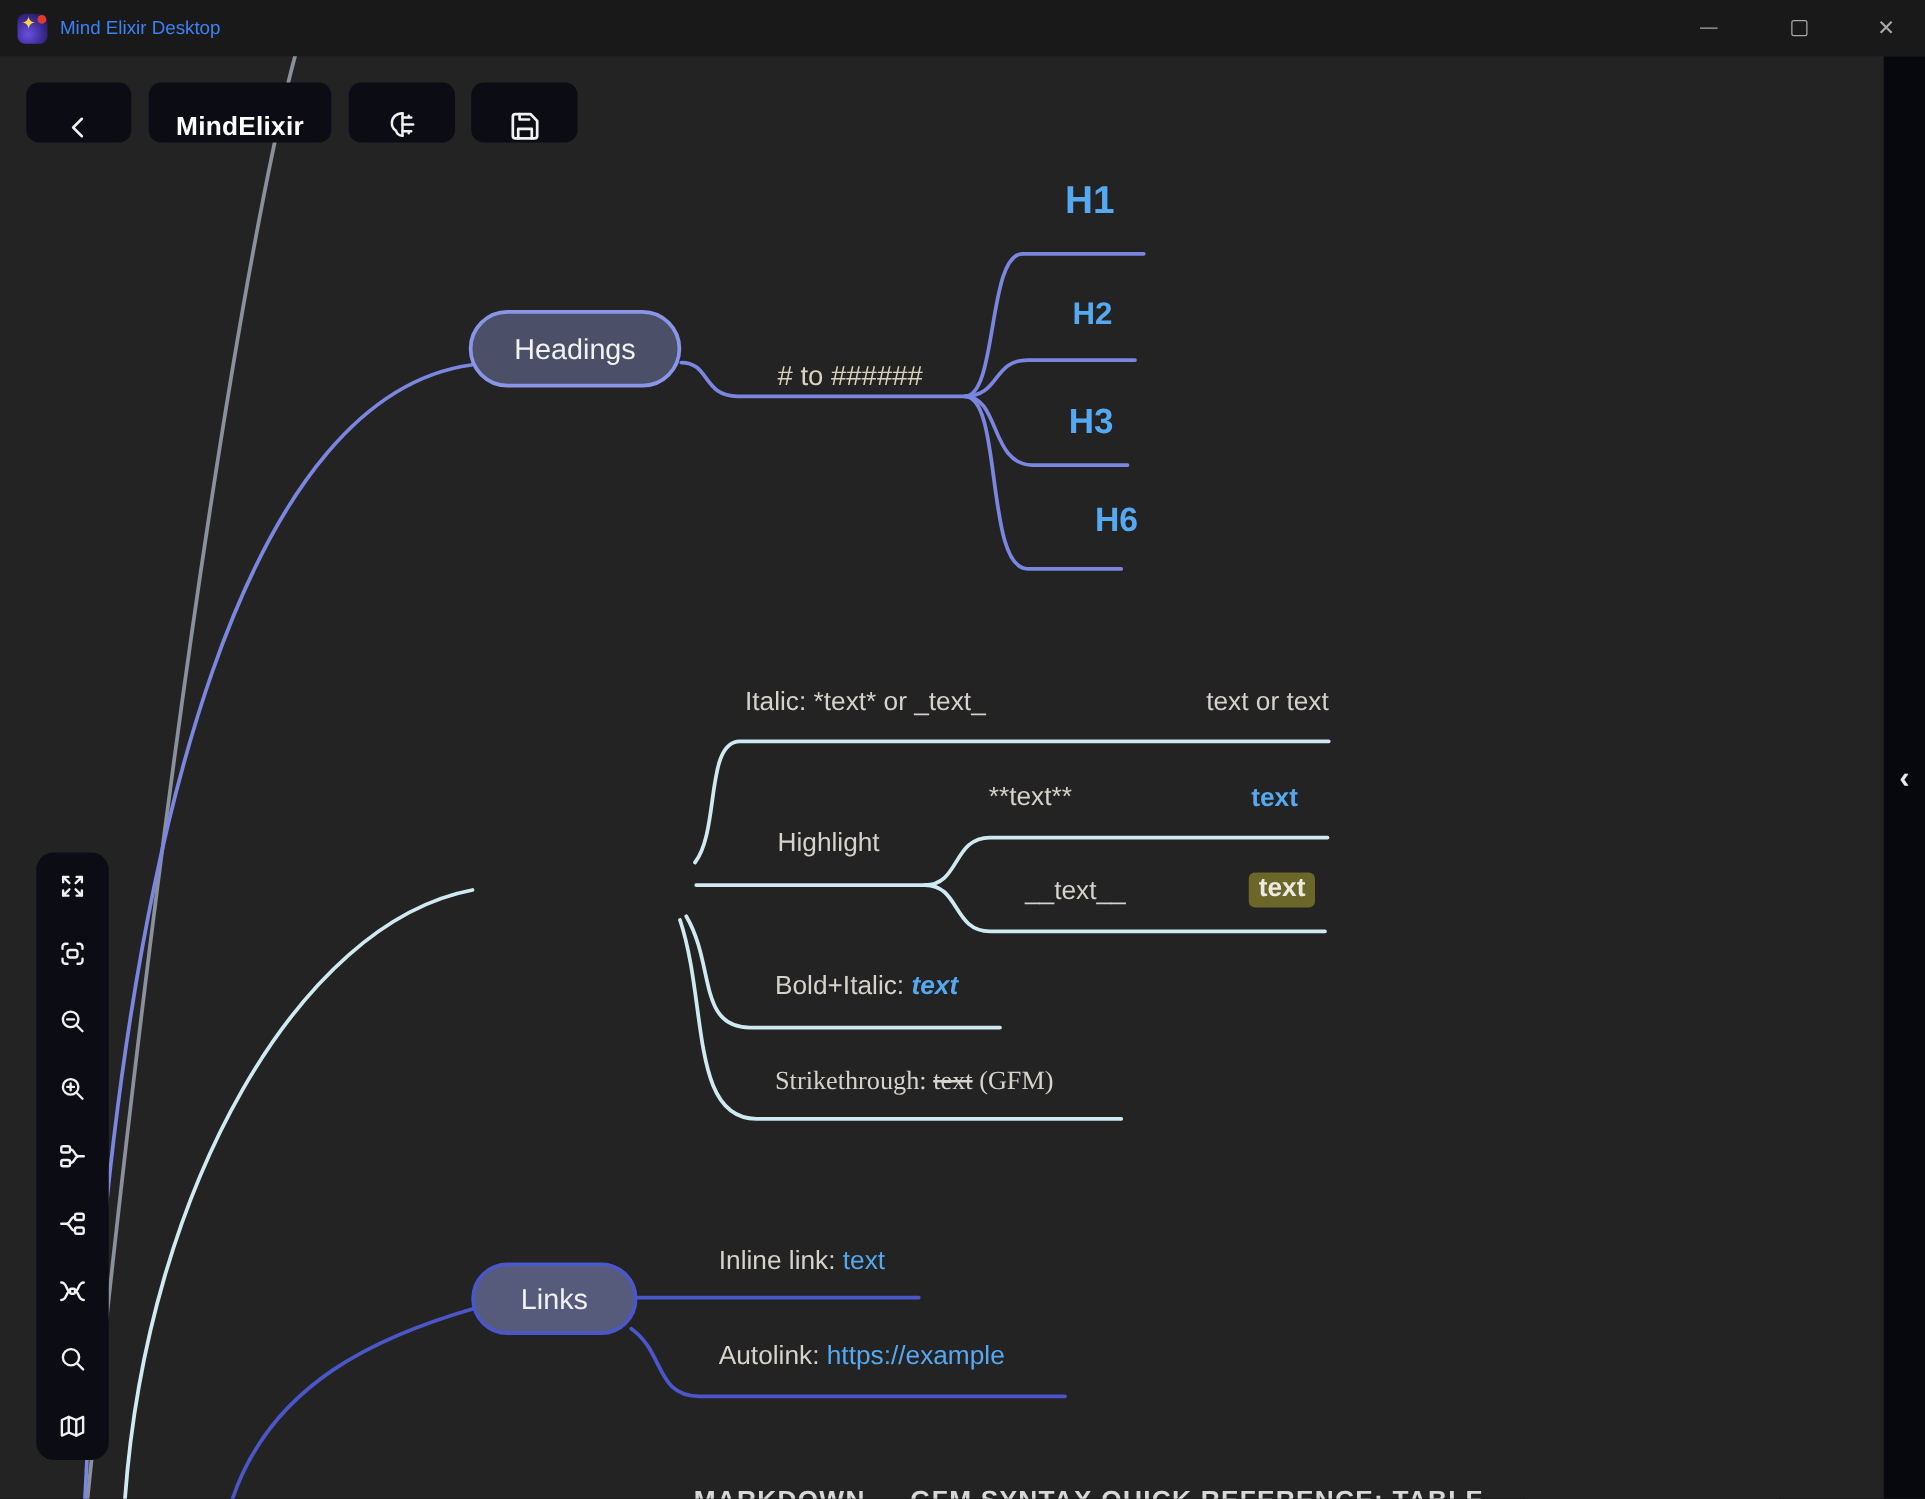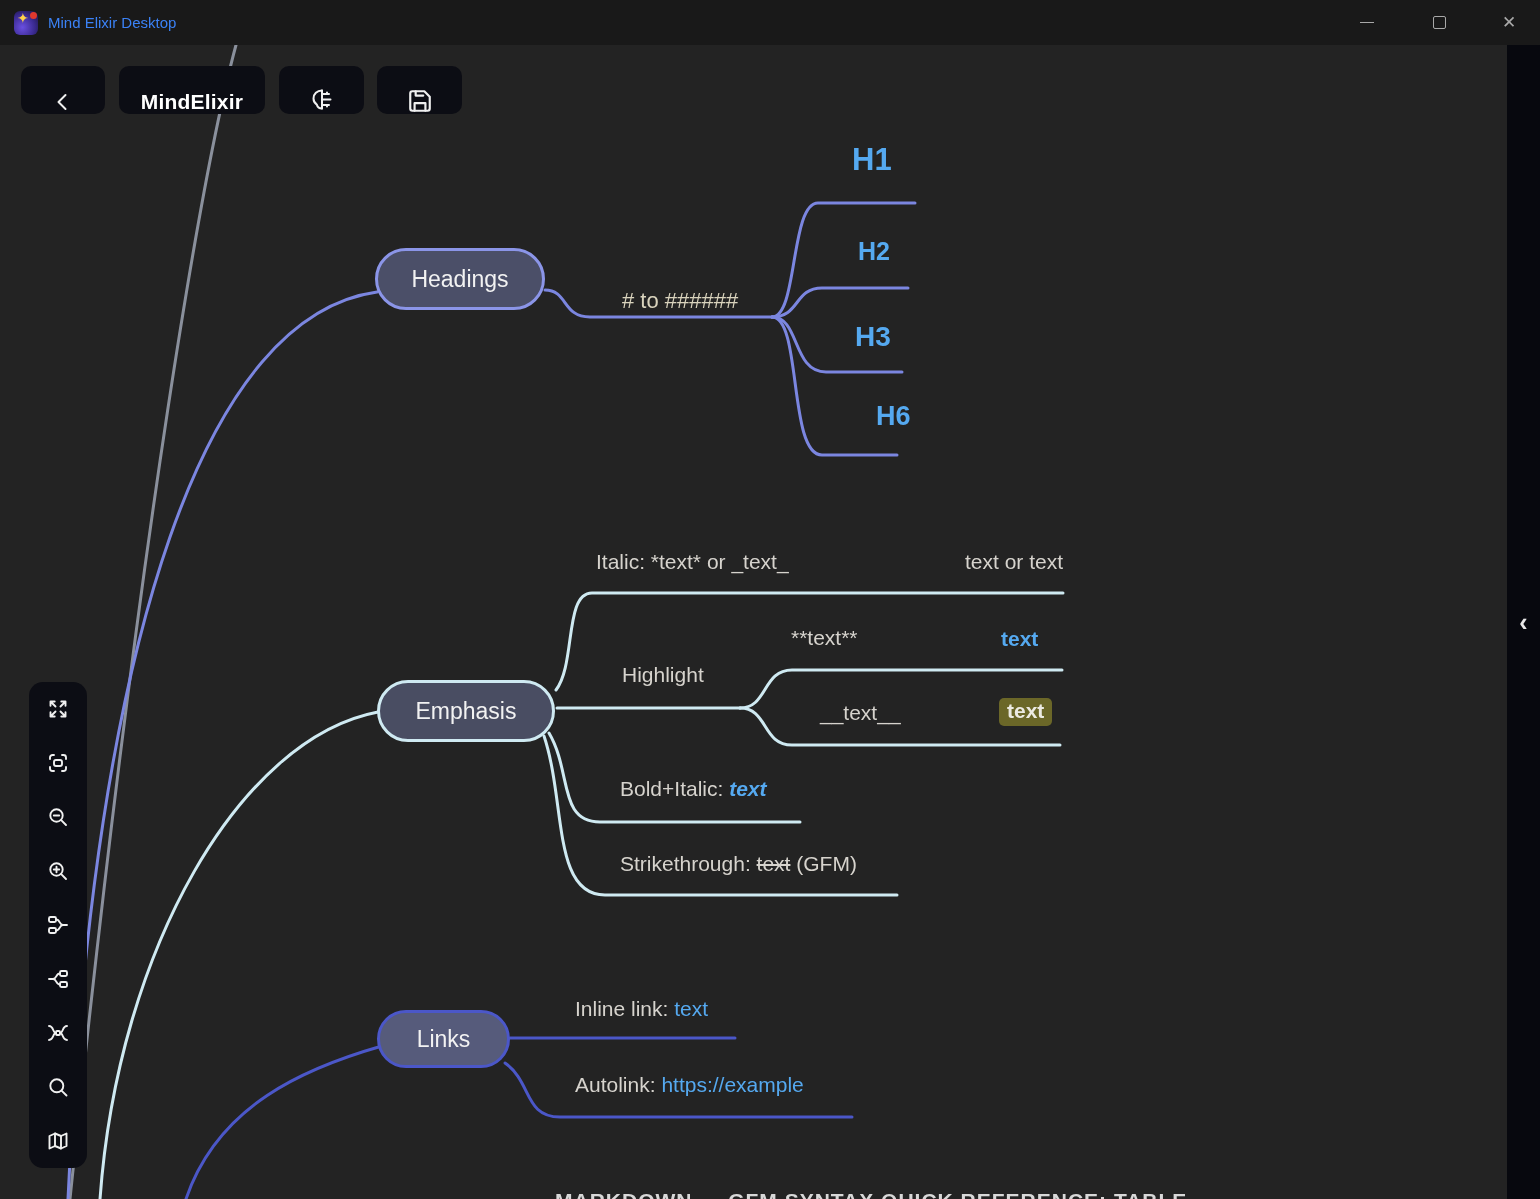--- a/index.html
+++ b/index.html
@@ -98,23 +98,20 @@
     <path class="st-emph" d="M549 733 C572 772 558 822 600 822 L800 822"></path>
     <path class="st-emph" d="M544 736 C566 802 552 895 605 895 L897 895"></path>
 
     <path class="st-link" d="M510 1038 L735 1038"></path>
     <path class="st-link" d="M505 1063 C532 1082 524 1117 560 1117 L852 1117"></path>
   </svg>
 
   <div class="node headings">
       <span>Headings</span>
     </div>
-  <div class="node emphasis">
-      <span>Emphasis</span>
-    </div>
   <div class="node links">
       <span>Links</span>
     </div>
 
   <div class="cream" style="left:622px; top:272px;margin-top:16px;"># to ######</div>
   <div class="hchild" style="left:852px; top:142px; font-size:31px;">H1</div>
   <div class="hchild" style="left:858px; top:237px; font-size:25px;">H2</div>
   <div class="hchild" style="left:855px; top:321px; font-size:28px;">H3</div>
   <div class="hchild" style="left:852px; top:401px; font-size:27px;margin-left:24px;">H6</div>
 
@@ -122,21 +119,21 @@
   <div class="rres" style="left:930px; top:550px; width:133px;"><span class="blue i">text</span><span> or </span><span class="blue i">text</span></div>
 
   <div class="lbl" style="left:622px; top:663px;">Highlight</div>
   <div class="lbl" style="left:774px; top:626px;margin-left:17px;">**text**</div>
   <div class="lbl blue b" style="left:1001px; top:627px; color:var(--blue); font-weight:bold;">text</div>
   <div class="lbl" style="left:820px; top:701px;">__text__</div>
   <div class="lbl" style="left:999px; top:698px;"><span class="badge">text</span></div>
 
   <div class="lbl" style="left:620px; top:777px;"><span>Bold+Italic: </span><span class="blue bi">text</span></div>
 
-  <div class="lbl" style="left:620px; top:852px;"><span>Strikethrough: </span><span class="strike">text</span><span> (GFM)</span></div>
+  <div class="lbl" style="left:620px; top:852px;font-family:Liberation Serif, serif;"><span>Strikethrough: </span><span class="strike">text</span><span> (GFM)</span></div>
 
   <div class="lbl" style="left:575px; top:997px;"><span>Inline link: </span><span class="blue">text</span></div>
   <div class="lbl" style="left:575px; top:1073px;"><span>Autolink: </span><span class="blue">https://example</span></div>
 
   <div class="clipped">MARKDOWN — GFM SYNTAX QUICK REFERENCE: TABLES, CODE, QUOTES &amp; MORE</div>
 
   <div class="titlebar">
     <div class="appicon">
         <span class="star">✦</span>
         <span class="dot"></span>

